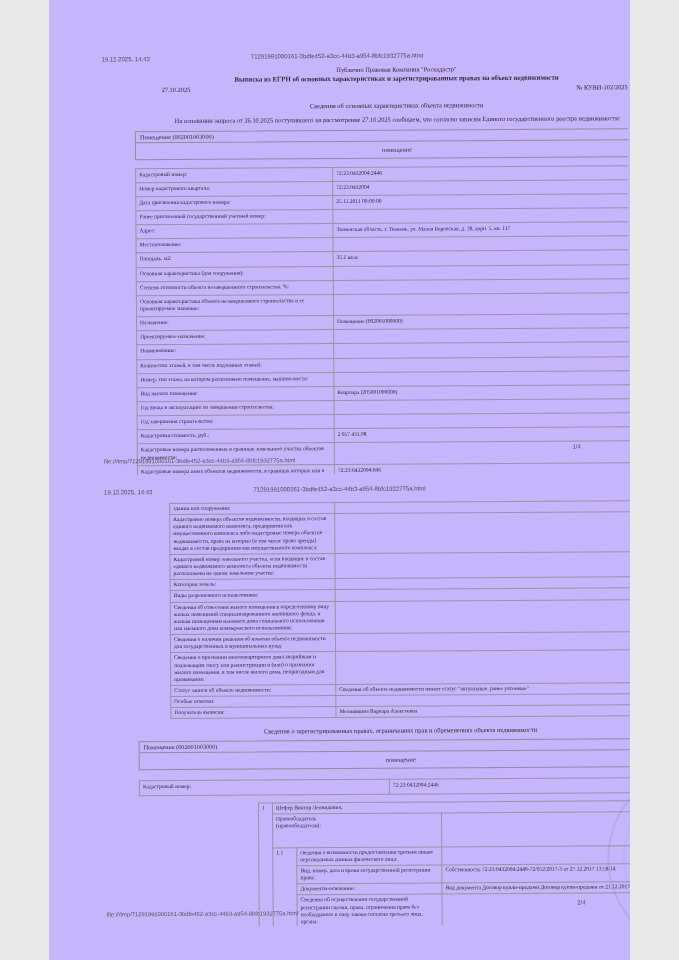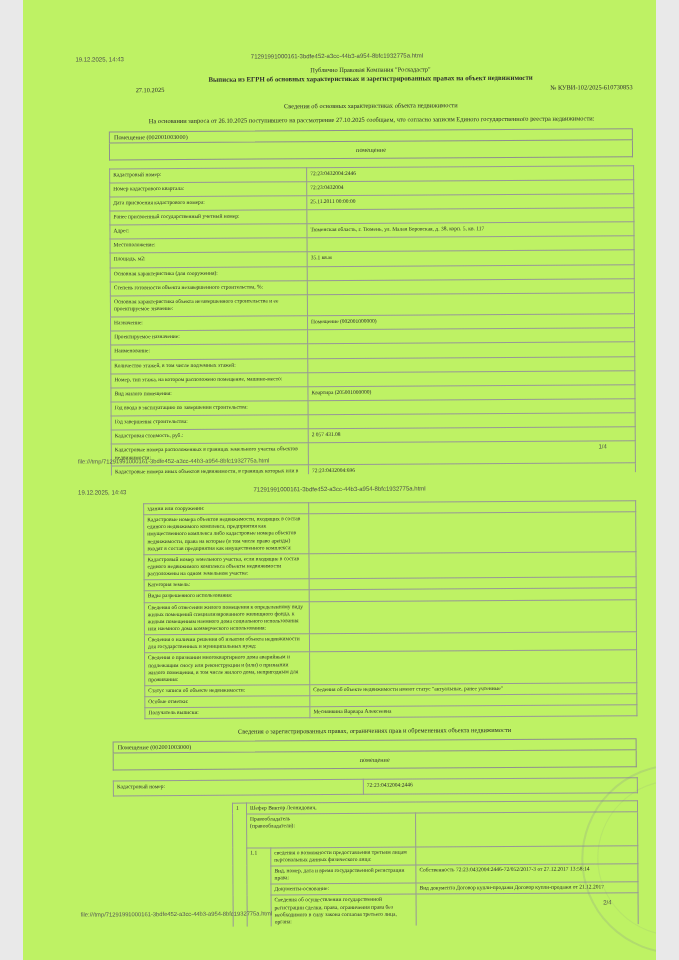--- a/index.html
+++ b/index.html
@@ -1,18 +1,18 @@
 <!DOCTYPE html>
 <html lang="ru"><head>
 <meta charset="utf-8">
 <style>
   html,body{margin:0;padding:0;background:#e9e9e9;}
   #canvas{
-    position:relative;width:633px;height:960px;margin:0 auto;
-    background:#bef264;overflow:hidden;
+    position:relative;width:581px;height:960px;margin:0 auto;
+    background:#c4b5fd;overflow:hidden;
     font-family:"Liberation Serif",serif;color:#2e2e2e;
     -webkit-text-size-adjust:none;
   }
   .scan{position:absolute;inset:0;transform:rotate(-0.35deg);transform-origin:50% 50%;}
 
   
   .meta{font-family:"Liberation Sans",sans-serif;font-size:6px;color:#4c4c4c;}
   .meta-left{position:absolute;left:55px;}
   .meta-url{position:absolute;left:0;right:0;text-align:center;}
   .pagenum{position:absolute;font-family:"Liberation Sans",sans-serif;font-size:6px;color:#4c4c4c;}

